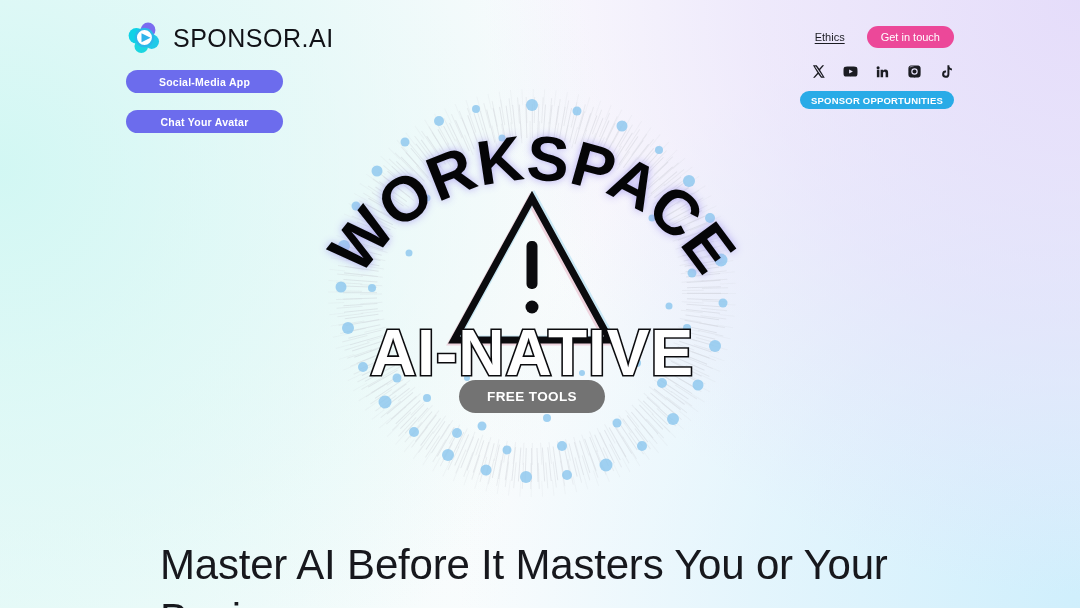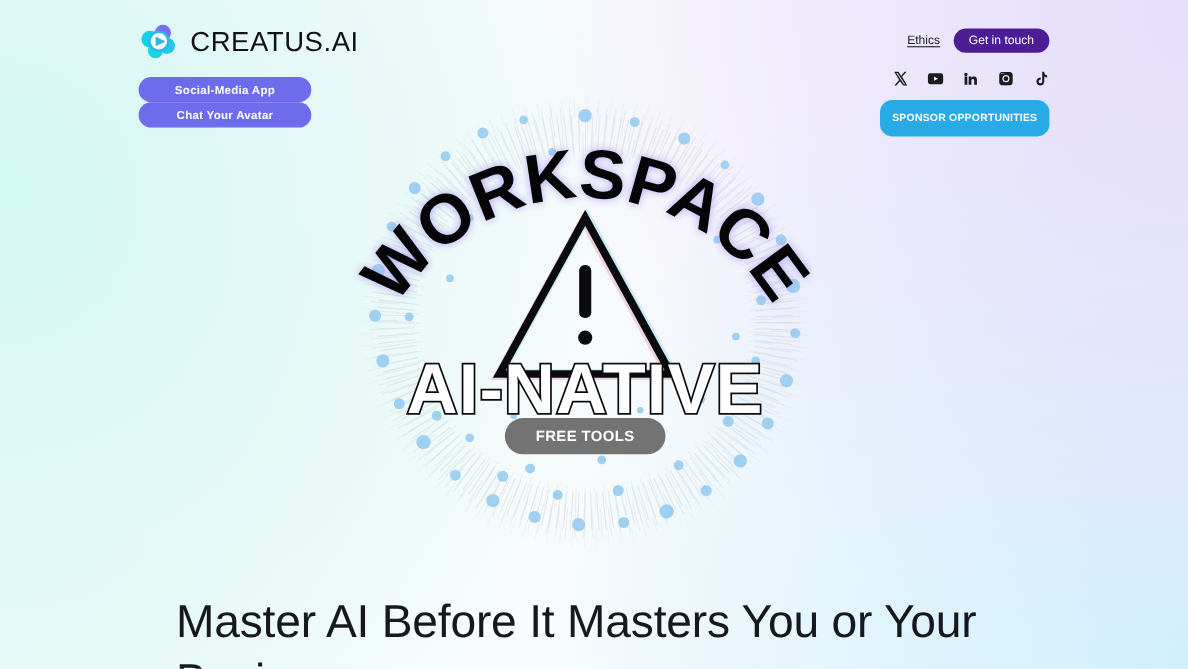--- a/index.html
+++ b/index.html
@@ -13,49 +13,49 @@
       radial-gradient(circle at 100% 100%, rgba(205,238,252,0.95) 0%, rgba(205,238,252,0.5) 26%, rgba(205,238,252,0) 50%),
       radial-gradient(circle at 0% 100%,   rgba(232,250,248,0.8) 0%, rgba(232,250,248,0) 42%),
       linear-gradient(180deg,#fbfbfd 0%, #fafbfc 55%, #fafcfd 100%);
   }
 
   
   .brand { position:absolute; left:126px; top:20px; display:flex; align-items:center; gap:11px; }
   .brand-mark { width:36px; height:36px; position:relative; flex:none; }
   .brand-name { font-size:25px; letter-spacing:.5px; color:#111217; font-weight:400; white-space:nowrap; }
 
-  .side-btns { position:absolute; left:126px; top:70px; display:flex; flex-direction:column; gap:0; }
+  .side-btns { position:absolute; left:126px; top:70px; display:flex; flex-direction:column; gap:17px; }
   .pill-purple {
     width:157px; height:23px; border-radius:12px;
     background:#6c6ced; color:#fff;
     font-size:10.5px; font-weight:700; letter-spacing:.25px;
     display:flex; align-items:center; justify-content:center;
     border:none; cursor:pointer; font-family:inherit; white-space:nowrap;
   }
 
   
   .topright { position:absolute; right:126px; top:26px; width:160px; }
-  .tr-row1 { display:flex; align-items:center; justify-content:flex-end; gap:12px; }
+  .tr-row1 { display:flex; align-items:center; justify-content:flex-end; gap:22px; }
   .ethics-link {
     font-size:11px; color:#1b1c22; text-decoration:underline;
     text-underline-offset:2px; cursor:pointer; white-space:nowrap;
   }
   .btn-blue {
-    background:#4c1d95; color:#fff; border:none; border-radius:13px;
+    background:#ec4899; color:#fff; border:none; border-radius:13px;
     height:22px; padding:0 14px; font-size:11px; font-weight:500;
     font-family:inherit; cursor:pointer; white-space:nowrap;
     display:flex; align-items:center; justify-content:center;
   }
   .socials { display:flex; align-items:center; justify-content:flex-end; gap:17px; margin-top:16px; }
   .soc { width:15px; height:15px; display:block; cursor:pointer; color:#1b1c22; }
   .soc svg { width:100%; height:100%; display:block; fill:currentColor; }
   .sponsor {
     margin-top:12px; margin-left:auto;
     background:#29abe7; color:#fff; border:none; border-radius:11px;
-    height:33px; padding:0 11px; font-size:9.5px; font-weight:700;
+    height:18px; padding:0 11px; font-size:9.5px; font-weight:700;
     letter-spacing:.2px; font-family:inherit; cursor:pointer;
     display:flex; align-items:center; justify-content:center; white-space:nowrap;
     width:max-content;
   }
 
   
   .hero { position:absolute; left:277px; top:78px; width:510px; height:430px; }
   .hero svg.art { position:absolute; inset:0; width:100%; height:100%; }
 
   .free-tools {
@@ -81,21 +81,21 @@
     <svg viewBox="0 0 40 40" width="36" height="36" aria-hidden="true">
       <circle cx="24.5" cy="11" r="8.2" fill="#7b6cf0"></circle>
       <circle cx="11.5" cy="17.5" r="8.6" fill="#0fd2e6"></circle>
       <circle cx="17" cy="29" r="7.6" fill="#1bd6e0"></circle>
       <circle cx="28.5" cy="24" r="8.2" fill="#21c9e8"></circle>
       <circle cx="20.5" cy="19.5" r="9.6" fill="#ffffff"></circle>
       <circle cx="20.5" cy="19.5" r="9.6" fill="none" stroke="#2bb8ea" stroke-width="2.6"></circle>
       <path d="M17.2 14.6 L27.2 19.6 L17.2 24.6 Z" fill="#2fb4ea"></path>
     </svg>
   </span>
-  <span class="brand-name">CREATUS.AI</span>
+  <span class="brand-name">SPONSOR.AI</span>
 </div>
 
 <div class="side-btns">
   <button class="pill-purple">Social-Media App</button>
   <button class="pill-purple">Chat Your Avatar</button>
 </div>
 
 <div class="topright">
   <div class="tr-row1">
     <a class="ethics-link">Ethics</a>

